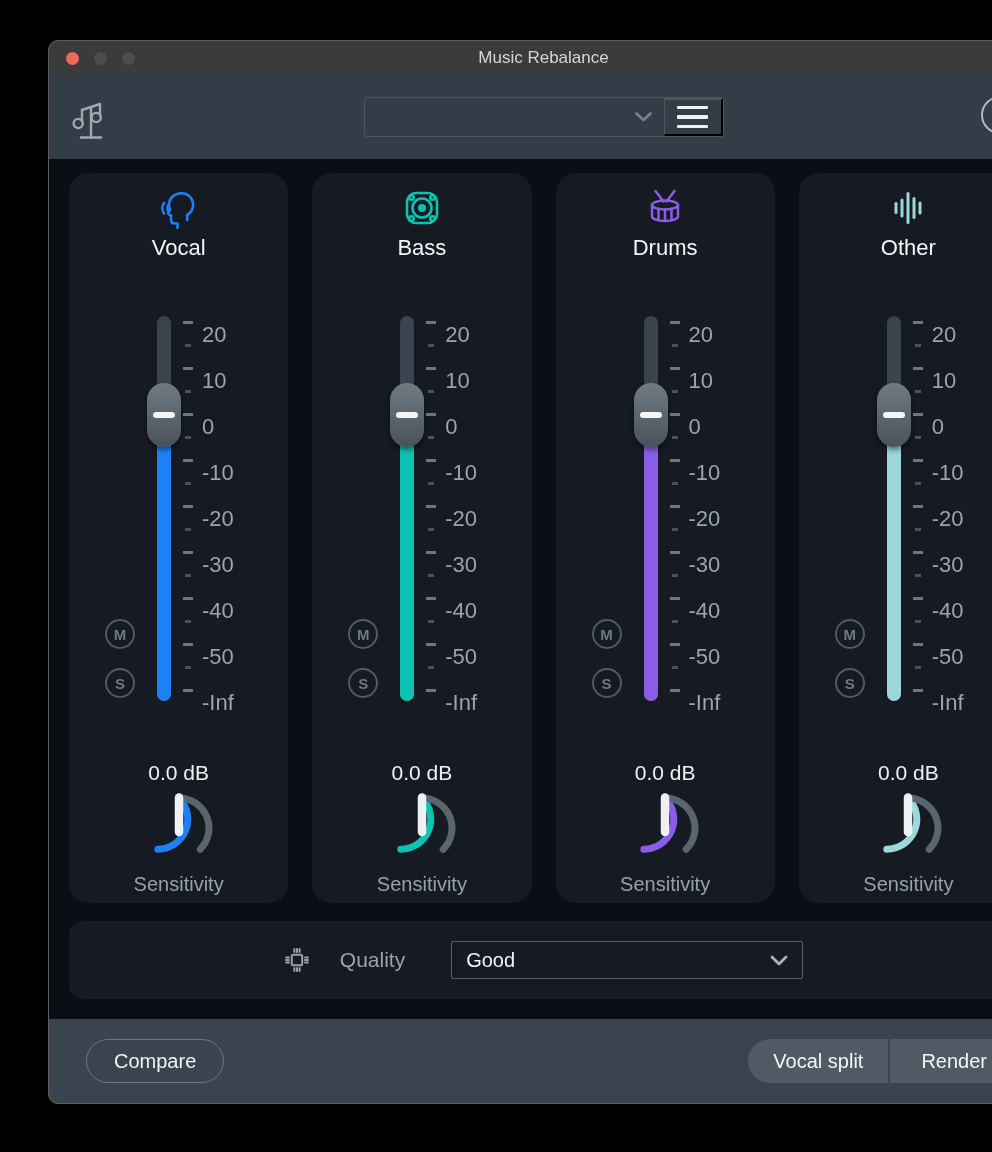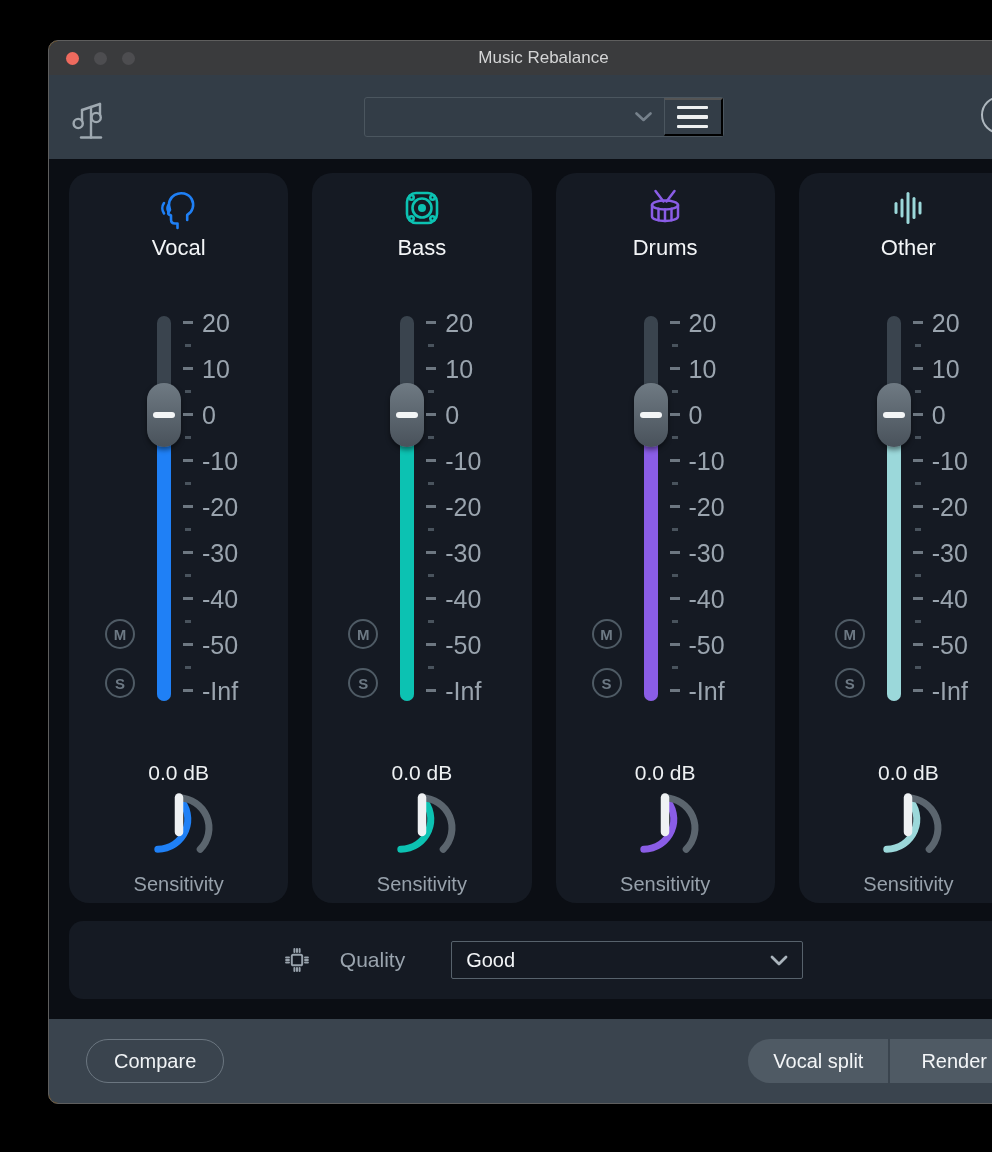--- a/index.html
+++ b/index.html
@@ -45,21 +45,21 @@
     border-radius:0 0 7px 7px;}
   .handle{position:absolute;left:78px;top:67px;width:34px;height:64px;border-radius:17px;
     background:linear-gradient(#6f7a83,#49525b);display:flex;align-items:center;justify-content:center;
     box-shadow:0 3px 5px rgba(0,0,0,.45);}
   .grip{width:22px;height:6px;border-radius:3px;background:#f3f5f6;}
   .ticks-major{position:absolute;left:114px;top:5px;width:10px;height:371px;
     background:repeating-linear-gradient(to bottom,#6d7781 0 3px,transparent 3px 46px);}
   .ticks-minor{position:absolute;left:116px;top:28px;width:6px;height:325px;
     background:repeating-linear-gradient(to bottom,#49535d 0 3px,transparent 3px 46px);}
   .tick-labels{position:absolute;left:133px;top:0;width:58px;}
-  .tl{position:absolute;left:0;height:24px;line-height:24px;font-size:25px;color:#9aa4ae;}
+  .tl{position:absolute;left:0;height:24px;line-height:24px;font-size:22px;color:#9aa4ae;margin-top:12px;}
   .t0{top:-5px}.t1{top:41px}.t2{top:87px}.t3{top:133px}.t4{top:179px}
   .t5{top:225px}.t6{top:271px}.t7{top:317px}.t8{top:363px}
   .ms{position:absolute;left:36px;width:30px;height:30px;border-radius:50%;
     border:2px solid #4f5b65;background:transparent;color:#6d7984;font-size:15px;font-weight:bold;
     display:flex;align-items:center;justify-content:center;padding:0;font-family:inherit;}
   .ms.m{top:303px}.ms.s{top:352px}
   .ch-value{position:absolute;top:588px;left:0;right:0;text-align:center;font-size:21px;color:#eef1f3;}
   .knob{position:absolute;top:613px;left:50%;transform:translateX(-50%);width:84px;height:84px;padding:0;
     background:transparent;border:none;}
   .knob svg{display:block;}

